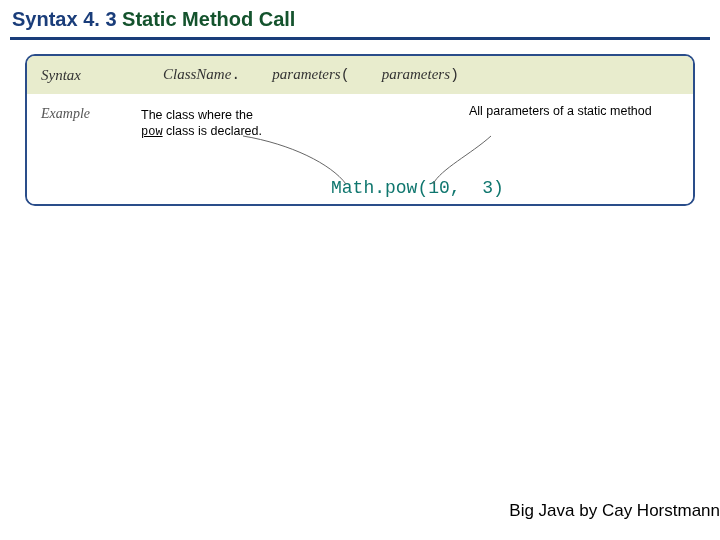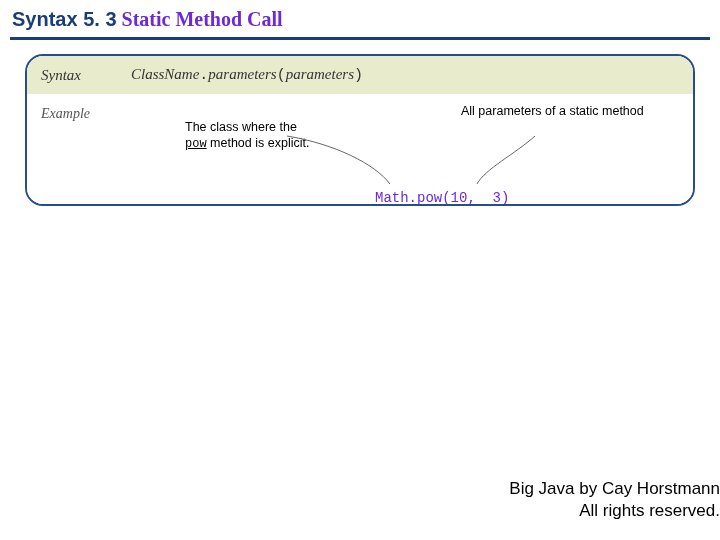--- a/index.html
+++ b/index.html
@@ -13,36 +13,35 @@
   }
   .title-bar {
     padding: 8px 12px 4px 12px;
   }
   .title-prefix {
     color: #1a3d7a;
     font-weight: bold;
     font-size: 20px;
   }
   .title-main {
-    color: #6d28d9;
+    color: #14532d;
     font-weight: bold;
     font-size: 20px;
-    font-family: Liberation Serif, serif;
   }
   .title-underline {
     height: 3px;
     background: #1a3d7a;
     margin: 2px 10px 0 10px;
   }
   .content-area {
     padding: 14px;
   }
   .diagram-box {
     border: 2px solid #2a4d8a;
-    border-radius: 18px;
+    border-radius: 10px;
     overflow: hidden;
     width: 670px;
     margin: 0 auto;
   }
   .syntax-row {
     background: #e8eccd;
     padding: 10px 14px;
     display: flex;
     align-items: center;
   }
@@ -54,32 +53,32 @@
     width: 90px;
     flex-shrink: 0;
   }
   .syntax-expr {
     font-family: Georgia, 'Times New Roman', serif;
     font-size: 15px;
     color: #333;
   }
   .syntax-expr .cl {
     font-style: italic;
+    margin-left: 32px;
   }
   .syntax-expr .mono {
     font-family: 'Courier New', monospace;
     font-style: normal;
   }
   .example-row {
     background: #ffffff;
-    padding: 10px 22px 8px 14px;
+    padding: 10px 14px 8px 14px;
     display: flex;
     position: relative;
     min-height: 110px;
-    gap: 44px;
   }
   .example-label {
     font-family: Georgia, 'Times New Roman', serif;
     font-style: italic;
     color: #555;
     font-size: 14px;
     width: 90px;
     flex-shrink: 0;
     padding-top: 2px;
   }
@@ -90,36 +89,35 @@
     color: #111;
   }
   .note {
     position: absolute;
     font-family: Arial, sans-serif;
     color: #000;
     line-height: 1.25;
     font-size: 12.5px;
     font-weight: 500;
   }
-  .note-left { top: 16px; left: 10px; width: 180px; }
+  .note-left { top: 4px; left: 10px; width: 180px; }
   .note-right { top: 0; right: 0; width: 210px; margin-left: 44px; }
   .mono-inline {
     font-family: 'Courier New', monospace;
     font-size: 12px;
     text-decoration: underline;
   }
   .call-expr {
     position: absolute;
     top: 74px;
     left: 200px;
     font-family: 'Courier New', monospace;
-    font-size: 14px;
-    color: #6d28d9;
+    font-size: 18px;
+    color: #0f766e;
     white-space: pre;
-    margin-top: 12px;
   }
   .connector {
     position: absolute;
     stroke: #666;
     stroke-width: 1;
     fill: none;
   }
   .footer {
     position: absolute;
     bottom: 18px;
@@ -128,41 +126,41 @@
     font-size: 17px;
     font-family: Arial, sans-serif;
     color: #000;
     line-height: 1.3;
   }
 </style>
 </head>
 <body>
 
 <div class="title-bar">
-  <span class="title-prefix">Syntax 5. 3</span><span class="title-main"> Static Method Call</span>
+  <span class="title-prefix">Syntax 4. 3</span><span class="title-main"> Static Method Call</span>
 </div>
 <div class="title-underline"></div>
 
 <div class="content-area">
   <div class="diagram-box">
 
     <div class="syntax-row">
       <div class="syntax-label">Syntax</div>
       <div class="syntax-expr">
         <span class="cl">ClassName</span><span class="mono">.</span><span class="cl">parameters</span><span class="mono">(</span><span class="cl">parameters</span><span class="mono">)</span>
       </div>
     </div>
 
     <div class="example-row">
       <div class="example-label">Example</div>
       <div class="example-body">
 
         <div class="note note-left">
           <span>The class where the</span><br>
-          <span class="mono-inline">pow</span><span> method is explicit.</span>
+          <span class="mono-inline">pow</span><span> class is declared.</span>
         </div>
 
         <div class="note note-right">
           <span>All parameters of a static method</span><br>
         </div>
 
         <div class="call-expr">Math.pow(10,  3)</div>
 
         <svg class="connector" style="top:30px; left:110px; width:110px; height:55px;">
           <path d="M 2 2 C 50 10, 90 30, 105 50"></path>
@@ -173,14 +171,13 @@
         </svg>
 
       </div>
     </div>
 
   </div>
 </div>
 
 <div class="footer">
   <div>Big Java by Cay Horstmann</div>
-  <div>All rights reserved.</div>
 </div>
 
 </body></html>

